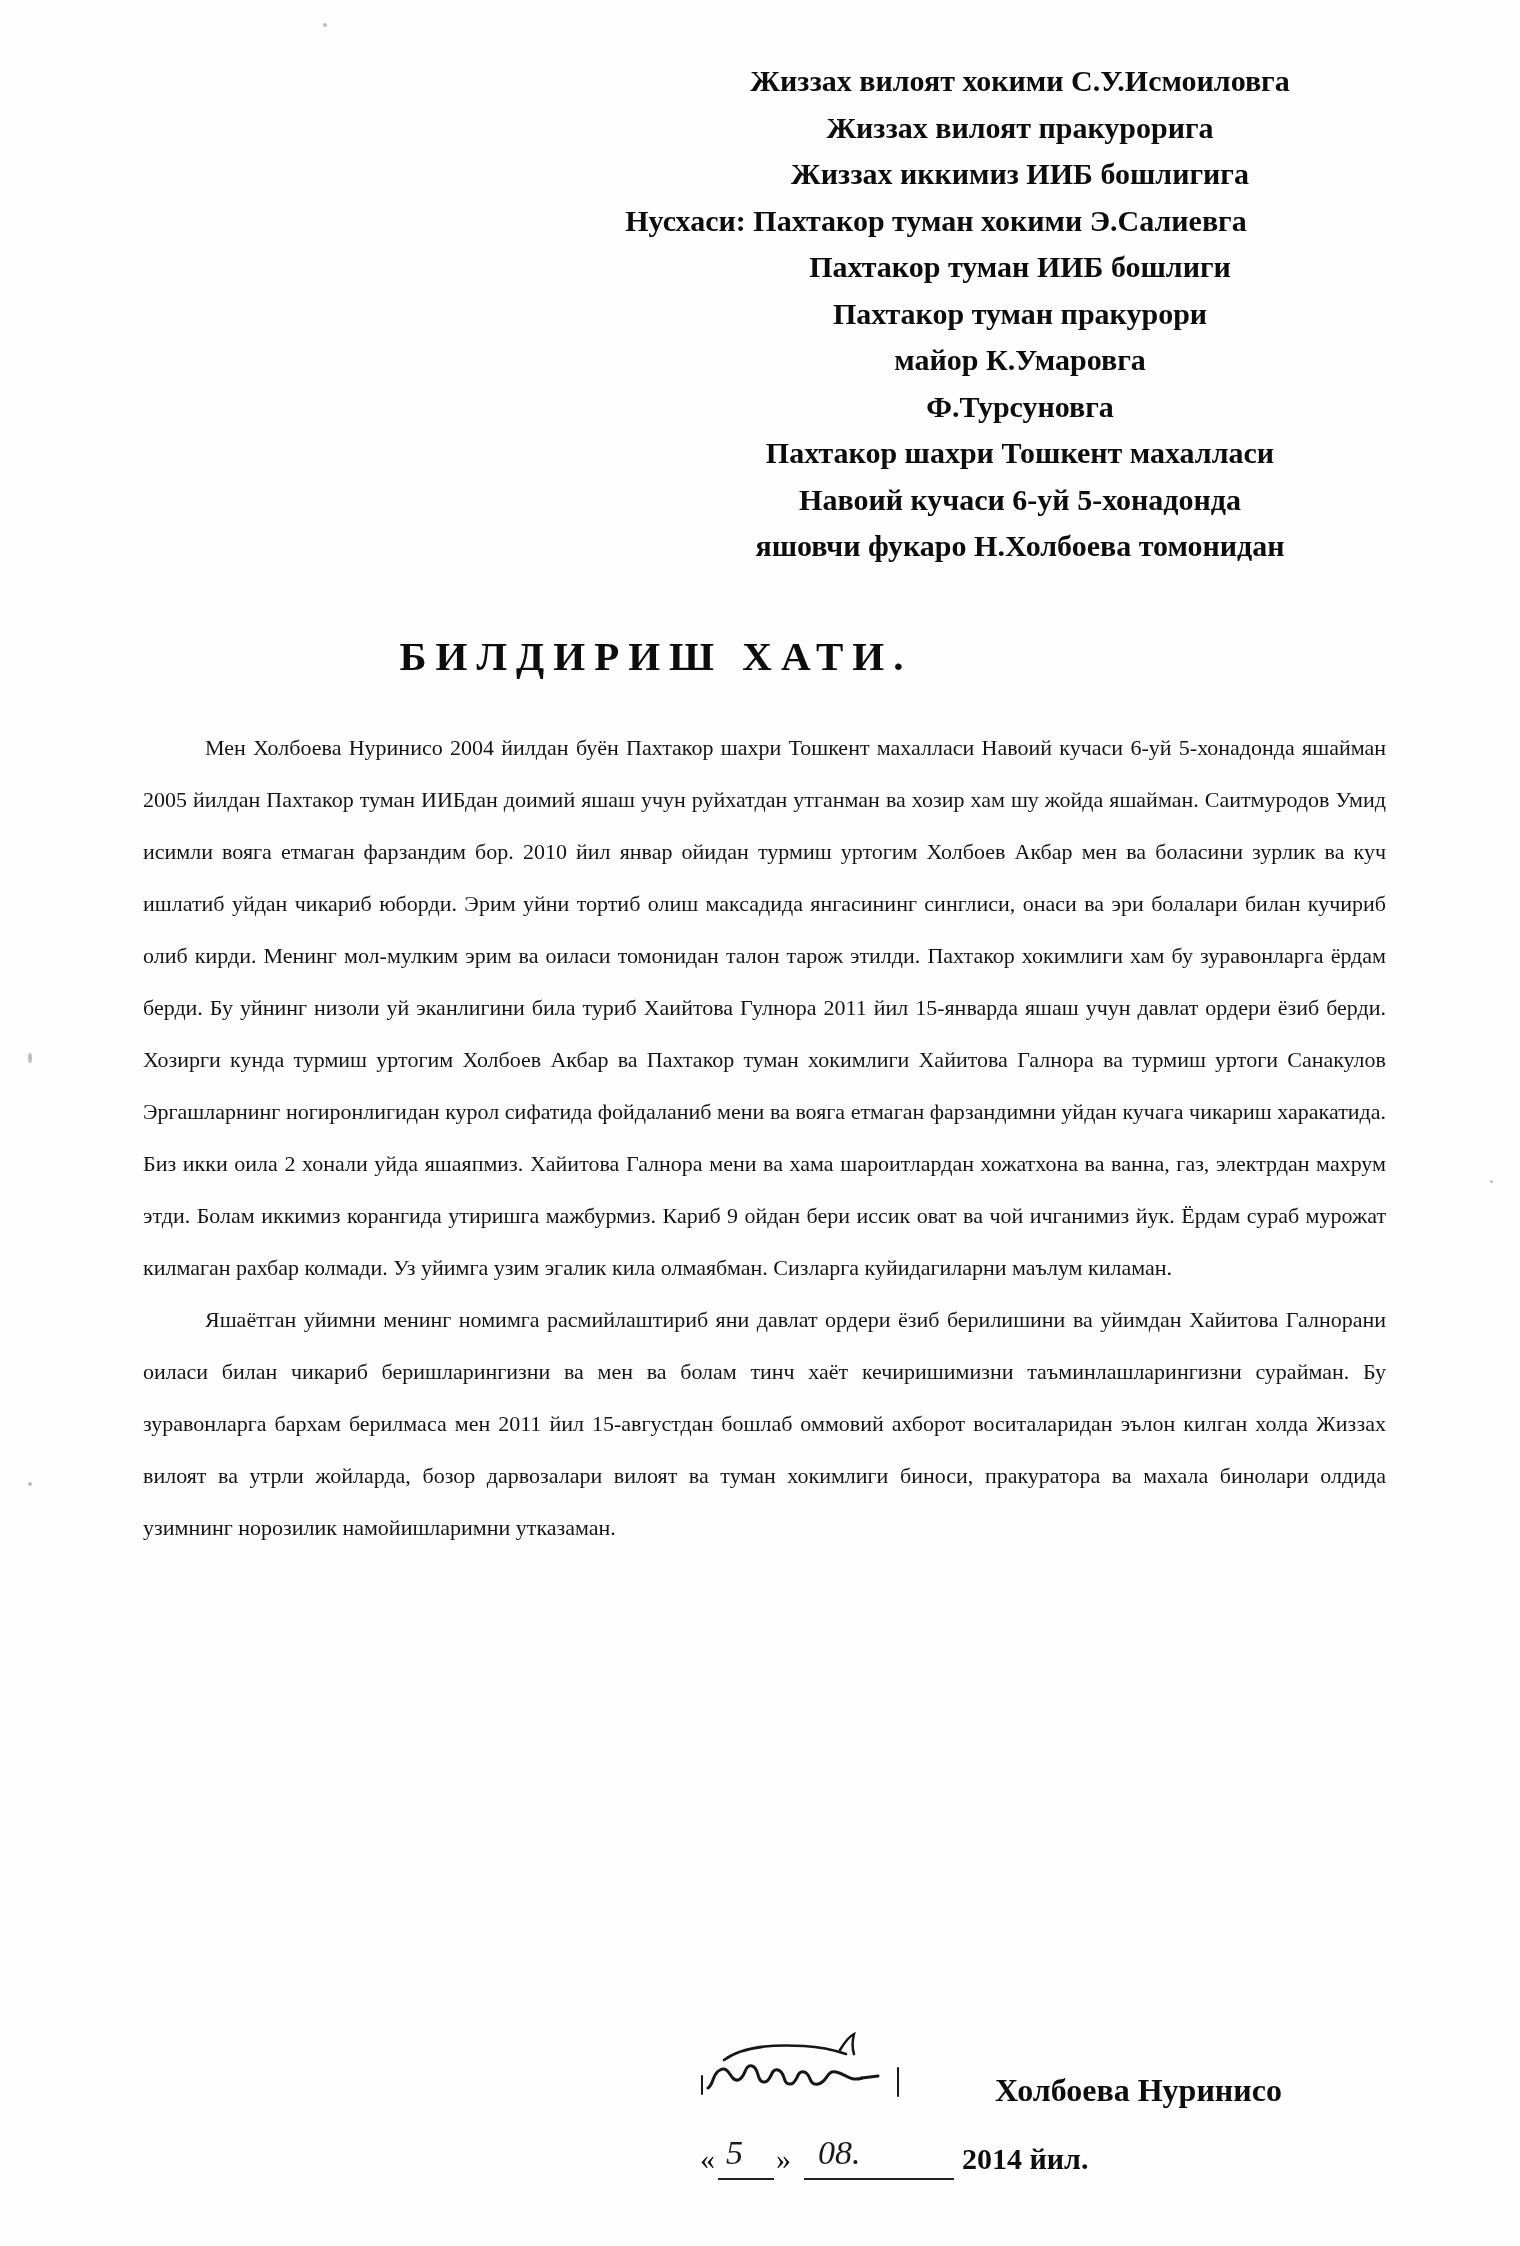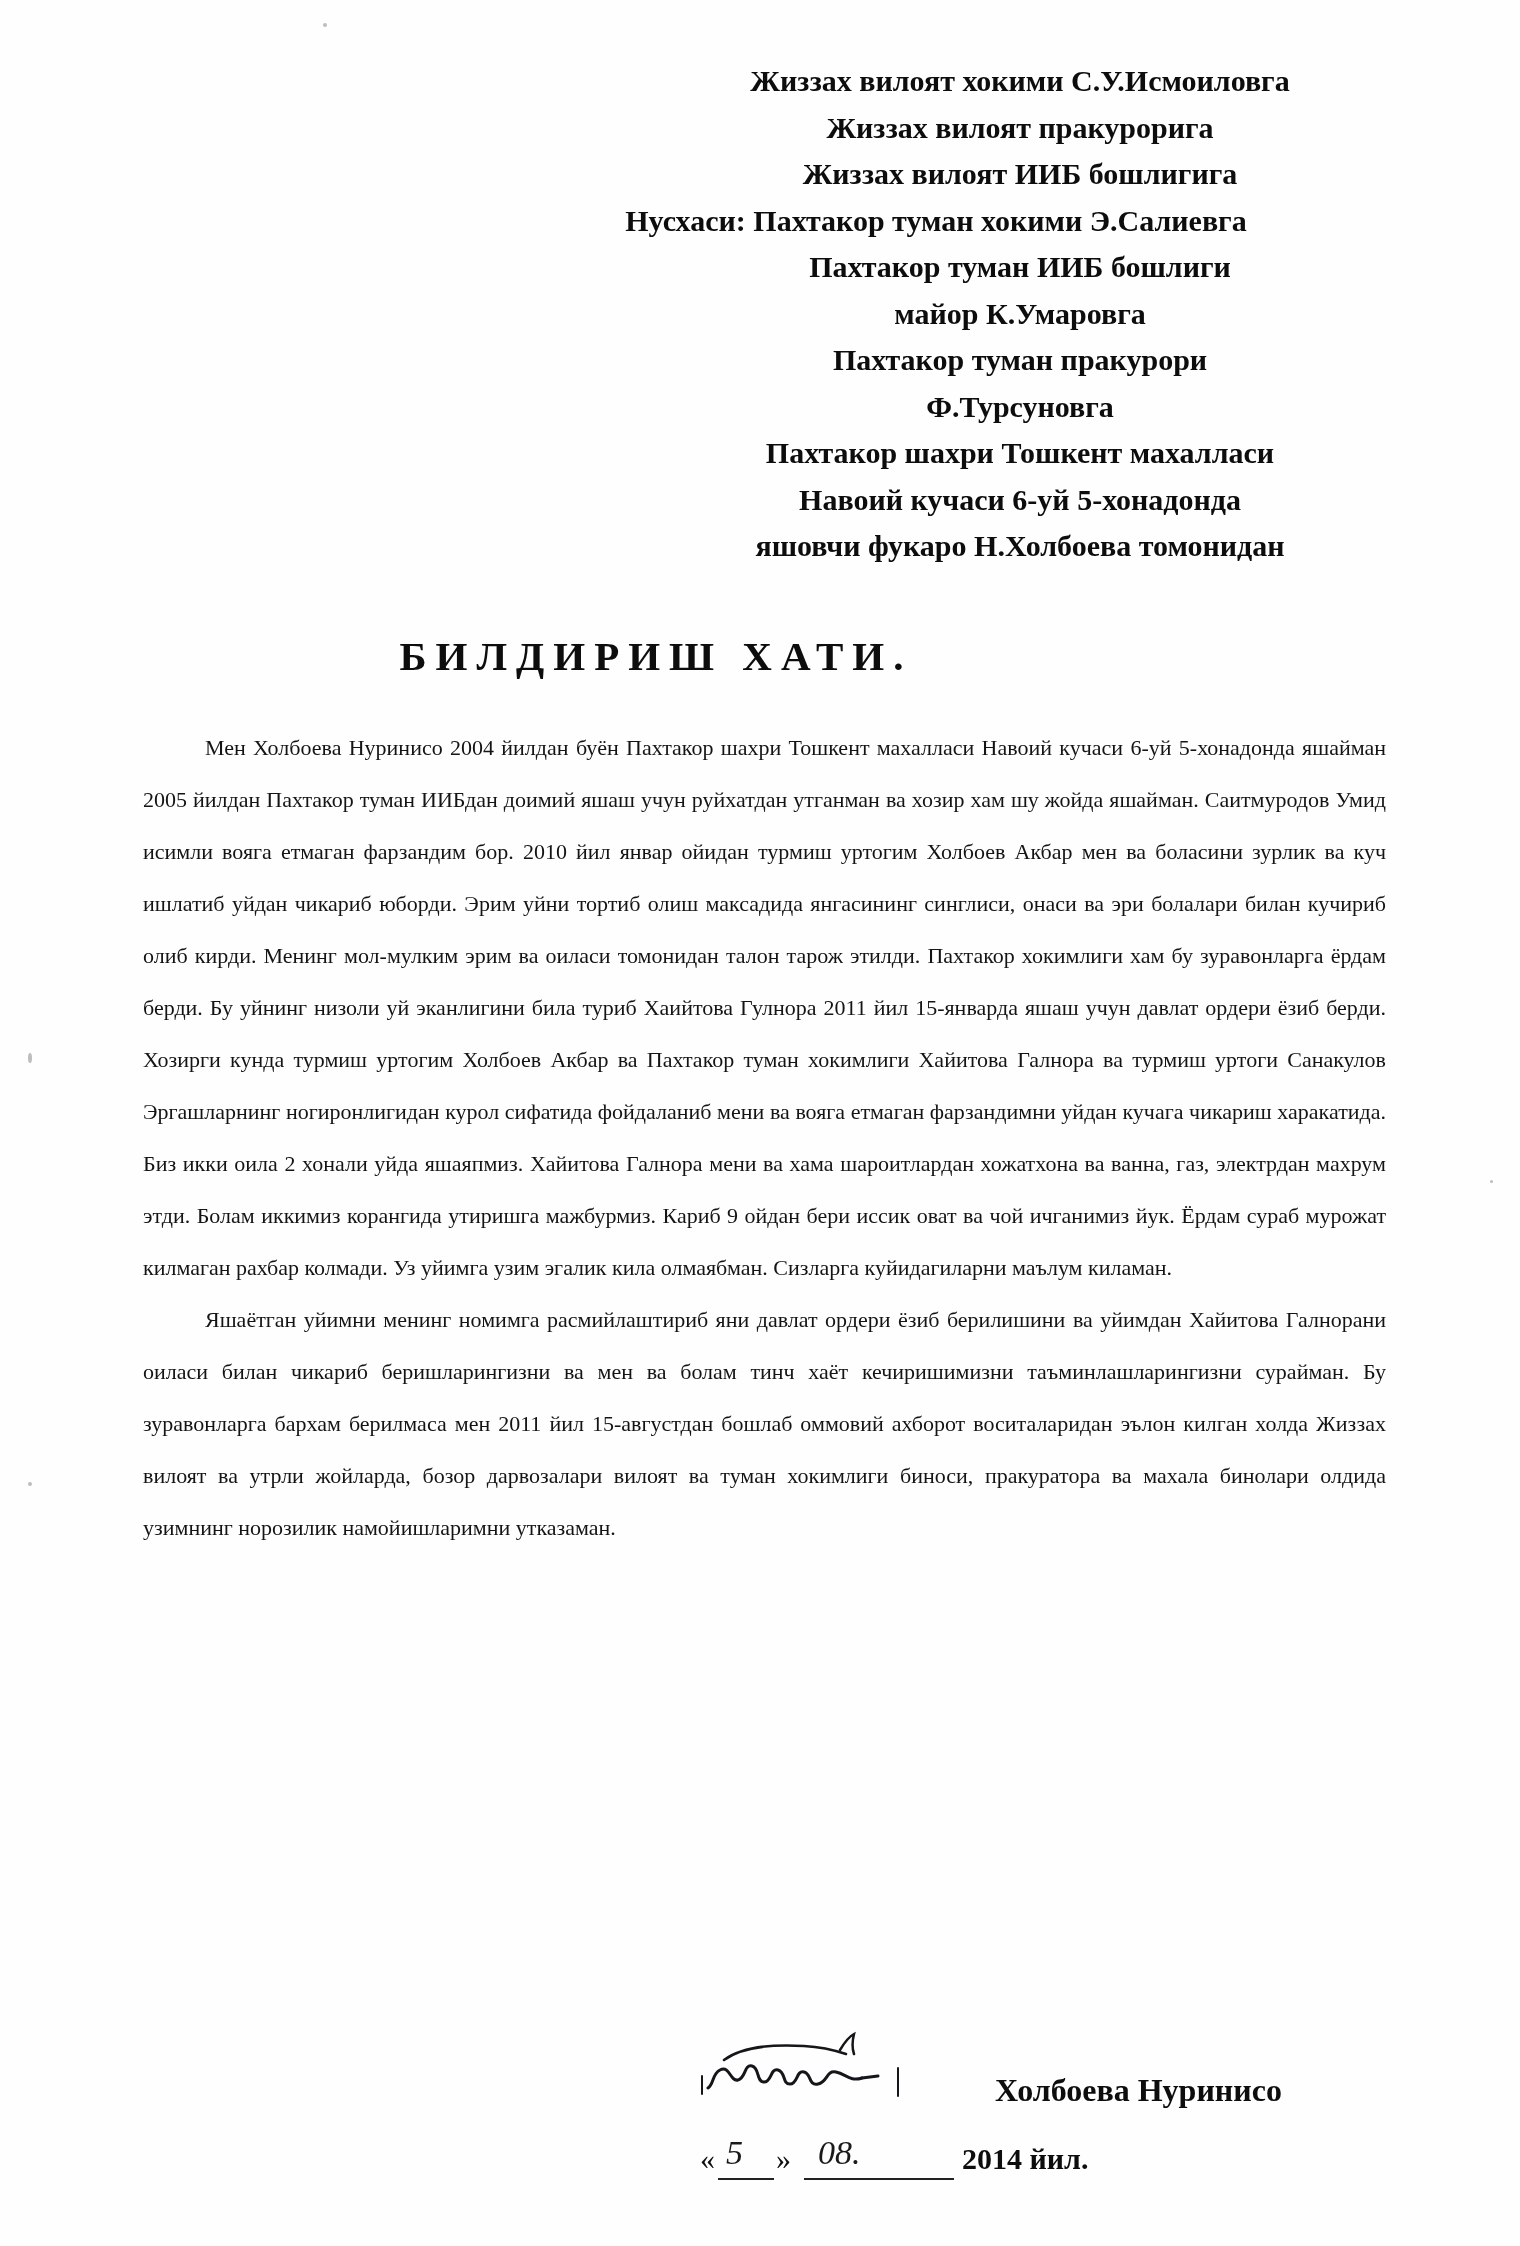--- a/index.html
+++ b/index.html
@@ -156,25 +156,25 @@
 <div class="page">
 
   <div class="speck" style="left:323px; top:23px; width:4px; height:4px;"></div>
   <div class="speck" style="left:28px; top:1053px; width:4px; height:10px;"></div>
   <div class="speck" style="left:28px; top:1482px; width:4px; height:4px;"></div>
   <div class="speck" style="left:1490px; top:1180px; width:3px; height:3px;"></div>
 
   <div class="addressee">
     <div class="line">Жиззах вилоят хокими С.У.Исмоиловга</div>
     <div class="line">Жиззах вилоят пракурорига</div>
-    <div class="line">Жиззах вилоят ИИБ бошлигига</div>
+    <div class="line">Жиззах иккимиз ИИБ бошлигига</div>
     <div class="line indent-left">Нусхаси: Пахтакор туман хокими Э.Салиевга</div>
     <div class="line">Пахтакор туман ИИБ бошлиги</div>
+    <div class="line">Пахтакор туман пракурори</div>
     <div class="line">майор К.Умаровга</div>
-    <div class="line">Пахтакор туман пракурори</div>
     <div class="line">Ф.Турсуновга</div>
     <div class="line">Пахтакор шахри Тошкент махалласи</div>
     <div class="line">Навоий кучаси 6-уй 5-хонадонда</div>
     <div class="line">яшовчи фукаро Н.Холбоева томонидан</div>
   </div>
 
   <div class="doc-title">БИЛДИРИШ  ХАТИ.</div>
 
   <div class="body-text">
     <p>Мен Холбоева Нуринисо 2004 йилдан буён Пахтакор шахри Тошкент махалласи Навоий кучаси 6-уй 5-хонадонда яшайман 2005 йилдан Пахтакор туман ИИБдан доимий яшаш учун руйхатдан утганман ва хозир хам шу жойда яшайман. Саитмуродов Умид исимли вояга етмаган фарзандим бор. 2010 йил январ ойидан турмиш уртогим Холбоев Акбар мен ва боласини зурлик ва куч ишлатиб уйдан чикариб юборди. Эрим уйни тортиб олиш максадида янгасининг синглиси, онаси ва эри болалари билан кучириб олиб кирди. Менинг мол-мулким эрим ва оиласи томонидан талон тарож этилди. Пахтакор хокимлиги хам бу зуравонларга ёрдам берди. Бу уйнинг низоли уй эканлигини била туриб Хаийтова Гулнора 2011 йил 15-январда яшаш учун давлат ордери ёзиб берди. Хозирги кунда турмиш уртогим Холбоев Акбар ва Пахтакор туман хокимлиги Хайитова Галнора ва турмиш уртоги Санакулов Эргашларнинг ногиронлигидан курол сифатида фойдаланиб мени ва вояга етмаган фарзандимни уйдан кучага чикариш харакатида. Биз икки оила 2 хонали уйда яшаяпмиз. Хайитова Галнора мени ва хама шароитлардан хожатхона ва ванна, газ, электрдан махрум этди. Болам иккимиз корангида утиришга мажбурмиз. Кариб 9 ойдан бери иссик оват ва чой ичганимиз йук. Ёрдам сураб мурожат килмаган рахбар колмади. Уз уйимга узим эгалик кила олмаябман. Сизларга куйидагиларни маълум киламан.</p>

